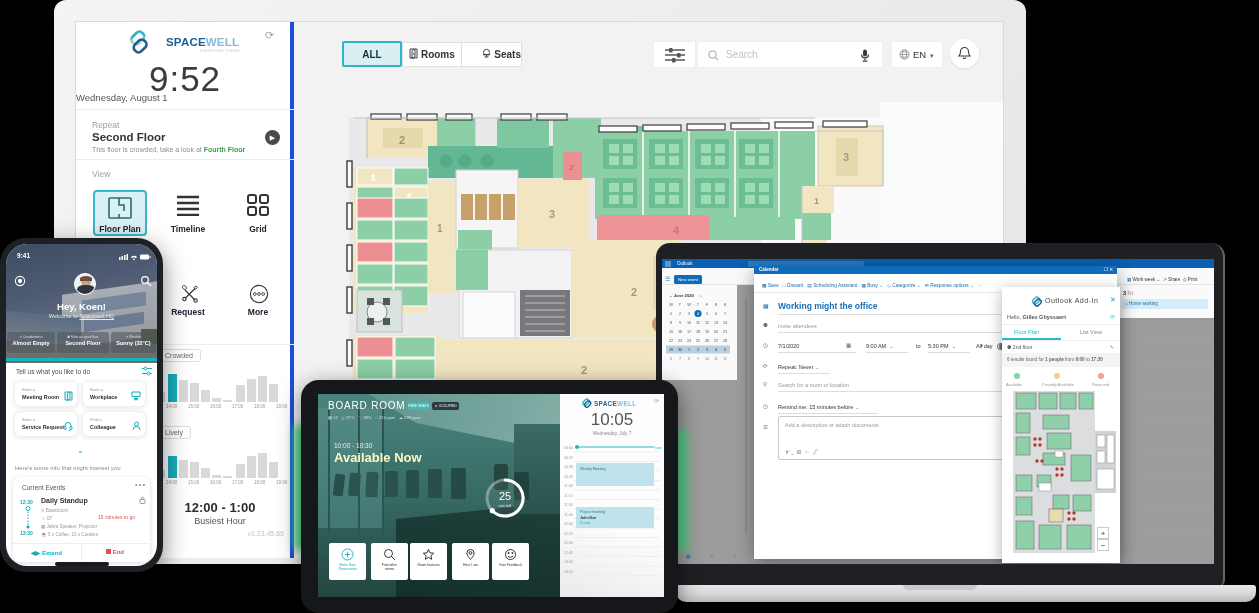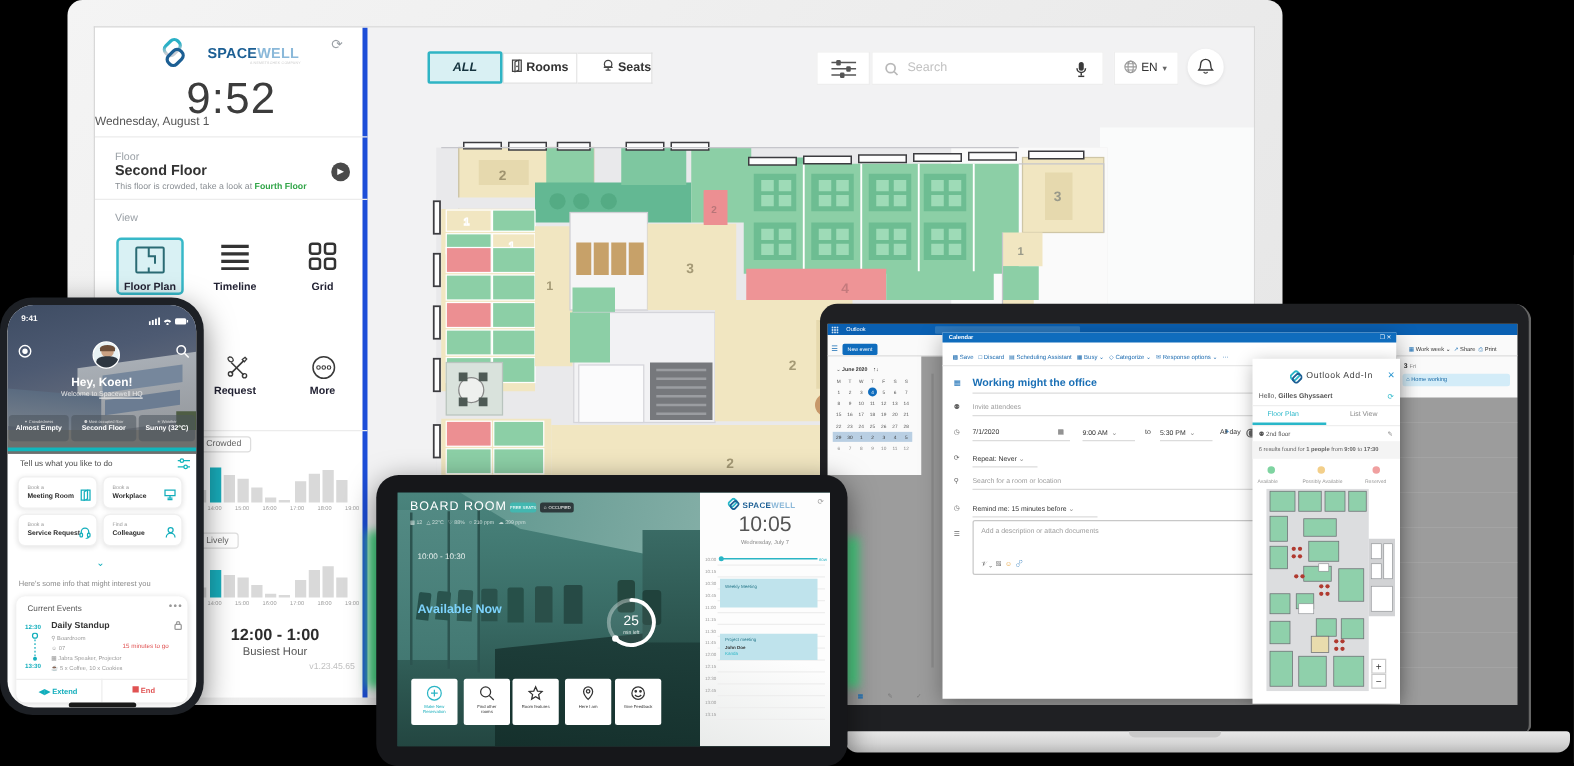--- a/index.html
+++ b/index.html
@@ -40,21 +40,21 @@
               <rect x="-1" y="-4.8" width="9.2" height="13.6" rx="4" fill="none" stroke="#1c5f94" stroke-width="2.6"></rect>
           </g>
           <text x="90" y="17" font-size="11.5" font-weight="bold" letter-spacing="0.2" fill="#1c5f94">SPACE<tspan fill="#8ab8d9">WELL</tspan></text>
             <text x="124" y="22.5" font-size="2.8" fill="#cccccc" letter-spacing="0.2">A NEMETSCHEK COMPANY</text>
         </svg>
       </div>
       <div class="abs" style="left:189px; top:7px; color:#9aa0a6; font-size:11px;">⟳</div>
       <div class="abs" style="left:0; top:37px; width:218px; text-align:center; font-size:35px; color:#3c3c3c; letter-spacing:1px;">9:52</div>
       <div class="abs" style="left:0; top:70px; width:218px; text-align:left; font-size:9.5px; color:#555;">Wednesday, August 1</div>
       <div class="abs" style="left:0; top:87px; width:218px; border-top:1px solid #ececec;"></div>
-      <div class="abs" style="left:16px; top:98px; font-size:8.5px; color:#9aa0a6;">Floor</div>
+      <div class="abs" style="left:16px; top:98px; font-size:8.5px; color:#9aa0a6;">Repeat</div>
       <div class="abs" style="left:16px; top:109px; font-size:11.5px; font-weight:bold; color:#333;">Second Floor</div>
       <div class="abs" style="left:189px; top:108px; width:15px; height:15px; border-radius:50%; background:#4a4a4a; color:#fff; font-size:7px; text-align:center; line-height:15px;">▶</div>
       <div class="abs" style="left:16px; top:124px; font-size:7px; color:#8a8f94;">This floor is crowded, take a look at <span style="color:#31a548; font-weight:bold;">Fourth Floor</span></div>
       <div class="abs" style="left:0; top:137px; width:218px; border-top:1px solid #ececec;"></div>
       <div class="abs" style="left:16px; top:147px; font-size:8.5px; color:#9aa0a6;">View</div>
 
       <div class="abs" style="left:17px; top:168px; width:54px; height:46px; background:#d9f1f4; border:2px solid #37b8c8; border-radius:4px;"></div>
       <div class="abs" style="left:30px; top:173px;">
         <svg width="28" height="26" viewBox="0 0 28 26">
             <g fill="none" stroke="#2b6b74" stroke-width="1.6">
@@ -164,21 +164,21 @@
         </svg>
       </div>
 
       <div class="abs" style="left:70px; top:478px; width:148px; text-align:center; font-size:13px; font-weight:bold; color:#2d2d2d;">12:00 - 1:00</div>
       <div class="abs" style="left:70px; top:494px; width:148px; text-align:center; font-size:9px; color:#555;">Busiest Hour</div>
       <div class="abs" style="left:0; top:508px; width:208px; text-align:right; font-size:7px; color:#c0c0c0;">v1.23.45.65</div>
     </div>
 
     <div class="abs" id="main" style="left:219px; top:0; width:710px; height:537px; background:#f2f2f3; overflow:hidden;">
 
-      <div class="abs" style="left:47px; top:19px; width:60px; height:26px; background:#d9f0f3; border:2px solid #2fb4c4; border-radius:2px; text-align:center; font-size:10px; font-weight:bold; color:#15333e; line-height:23px; z-index:3;font-style:italic;">ALL</div>
+      <div class="abs" style="left:47px; top:19px; width:60px; height:26px; background:#d9f0f3; border:2px solid #2fb4c4; border-radius:2px; text-align:center; font-size:10px; font-weight:bold; color:#15333e; line-height:23px; z-index:3;">ALL</div>
       <div class="abs" style="left:107px; top:20px; width:60px; height:25px; background:#fff; border:1px solid #e0e0e0; font-size:10px; font-weight:bold; color:#333; line-height:23px; text-align:center;"><svg width="9" height="11" viewBox="0 0 9 11" style="display:inline-block;vertical-align:-1px;">
             <path d="M1 1 h7 v9 h-7 z M6 1 l-3 1.5 v8 l3 -1.5 z" fill="none" stroke="#444" stroke-width="1"></path>
             <circle cx="4.6" cy="6" r="0.7" fill="#444"></circle>
           </svg> Rooms</div>
       <div class="abs" style="left:167px; top:20px; width:60px; height:25px; background:#fff; border:1px solid #e0e0e0; border-left:none; font-size:10px; font-weight:bold; color:#333; line-height:23px; text-align:right;"><svg width="11" height="11" viewBox="0 0 11 11" style="display:inline-block;vertical-align:-1px;">
             <g fill="none" stroke="#444" stroke-width="1">
               <path d="M2.5 4.5 a3 3.2 0 1 1 6 0 l-.5 2 h-5 z"></path>
               <path d="M5.5 6.5 v2.5 M3.5 9 h4 M2 6.8 h7.2"></path>
             </g>
           </svg> Seats</div>
@@ -835,21 +835,21 @@
 
       <div class="abs" style="left:176px; top:70px; width:14px; height:26px; background:#24473f; border-radius:3px;"></div>
       <div class="abs" style="left:196px; top:78px; width:15px; height:28px; background:#20423c; border-radius:3px;"></div>
     </div>
 
     <div class="abs" style="left:10px; top:6px; color:#fff; font-size:10px; letter-spacing:0.8px; font-weight:400; white-space:nowrap;">BOARD ROOM</div>
     <div class="abs" style="left:90px; top:8px; width:21px; height:8px; background:#43b7b0; border-radius:2px; color:#fff; font-size:3.4px; text-align:center; line-height:8px;">FREE SEATS</div>
     <div class="abs" style="left:114px; top:8px; width:27px; height:8px; background:#2e3a3c; border-radius:2px; color:#fff; font-size:3.4px; text-align:center; line-height:8px;">☺ OCCUPIED</div>
     <div class="abs" style="left:10px; top:21px; color:#d7e5e2; font-size:4.2px; opacity:.9;">▩ 12 &nbsp;&nbsp;△ 22°C &nbsp;&nbsp;♡ 88% &nbsp;&nbsp;○ 210 ppm &nbsp;&nbsp;☁ 399 ppm</div>
     <div class="abs" style="left:16px; top:48px; color:#e8f0ee; font-size:6.5px;">10:00 - 10:30</div>
-    <div class="abs" style="left:16px; top:56px; color:#7dd3fc; font-size:10px; font-weight:bold;margin-top:32px;">Available Now</div>
+    <div class="abs" style="left:16px; top:56px; color:#fef9c3; font-size:13px; font-weight:bold;">Available Now</div>
 
     <svg class="abs" style="left:166px; top:83px;" width="42" height="42" viewBox="0 0 42 42">
       <circle cx="21" cy="21" r="18" fill="rgba(255,255,255,.06)"></circle>
       <circle cx="21" cy="21" r="18" fill="none" stroke="rgba(255,255,255,.35)" stroke-width="3"></circle>
       <path d="M21 3 a18 18 0 1 1 -12.7 30.7" fill="none" stroke="#fff" stroke-width="3" stroke-linecap="round"></path>
       <circle cx="8.3" cy="33.7" r="2.6" fill="#fff"></circle>
       <text x="21" y="23" text-anchor="middle" font-size="11" fill="#fff">25</text>
       <text x="21" y="30" text-anchor="middle" font-size="4" fill="#dfe8e6">min left</text>
     </svg>
 

